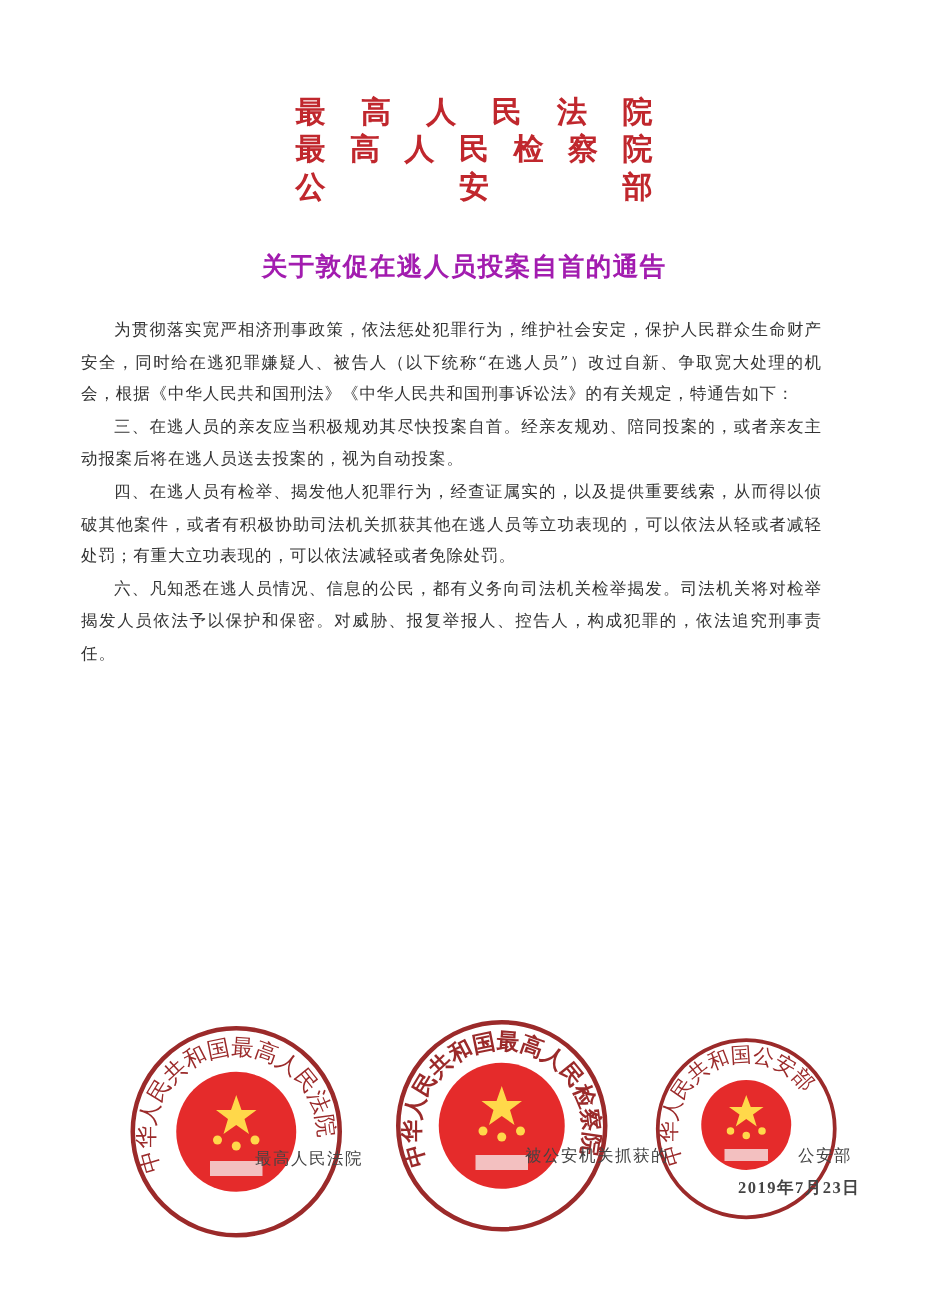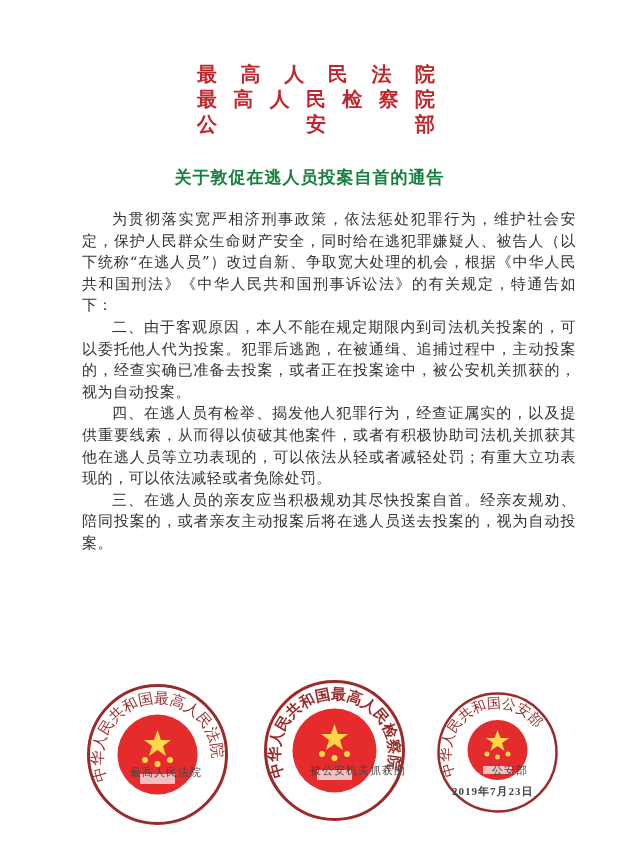--- a/index.html
+++ b/index.html
@@ -10,35 +10,36 @@
   }
   .org-header {
     position: absolute; left: 196px; top: 62px; width: 240px;
     color: #c0272d; font-family: "DejaVu Serif", serif; font-weight: bold;
     font-size: 20px; line-height: 25px;
   }
   .org-line { display: flex; justify-content: space-between; height: 25px; }
   .org-line span { display: inline-block; width: 22px; text-align: center; }
   .doc-title {
     position: absolute; left: 0; right: 0; top: 166px; text-align: center;
-    font-size: 17px; font-weight: bold; color: #15803d; letter-spacing: 1px;
+    font-size: 17px; font-weight: bold; color: #a21caf; letter-spacing: 1px;
     font-family: "DejaVu Sans", sans-serif;
   }
   .doc-body {
-    position: absolute; left: 82px; top: 209px; width: 494px;
-    font-size: 15px; line-height: 21.6px; color: #333;
+    position: absolute; left: 54px; top: 209px; width: 494px;
+    font-size: 11px; line-height: 21.6px; color: #333;
     text-align: justify; letter-spacing: 0.6px;
   }
   .doc-body p { margin: 0; text-indent: 2em; }
   .seals { position: absolute; left: 0; top: 660px; width: 619px; height: 160px; }
   .seal { position: absolute; }
   .seal svg { display: block; }
   .sign-text {
     position: absolute; font-size: 11px; color: #444; letter-spacing: 1px;
     font-family: "Liberation Serif", serif;
+    margin-left: 40px;
   }
 </style>
 </head>
 <body>
 
 <div class="org-header">
   <div class="org-line">
     <span>最</span>
     <span>高</span>
     <span>人</span>
@@ -59,23 +60,23 @@
     <span>公</span>
     <span>安</span>
     <span>部</span>
   </div>
 </div>
 
 <div class="doc-title">关于敦促在逃人员投案自首的通告</div>
 
 <div class="doc-body">
   <p>为贯彻落实宽严相济刑事政策，依法惩处犯罪行为，维护社会安定，保护人民群众生命财产安全，同时给在逃犯罪嫌疑人、被告人（以下统称“在逃人员”）改过自新、争取宽大处理的机会，根据《中华人民共和国刑法》《中华人民共和国刑事诉讼法》的有关规定，特通告如下：</p>
-  <p>二、由于客观原因，本人不能在规定期限内到司法机关投案的，可以委托他人代为投案。犯罪后逃跑，在被通缉、追捕过程中，主动投案的，经查实确已准备去投案，或者正在投案途中，被公安机关抓获的，视为自动投案。</p>
+  <p>三、在逃人员的亲友应当积极规劝其尽快投案自首。经亲友规劝、陪同投案的，或者亲友主动报案后将在逃人员送去投案的，视为自动投案。</p>
   <p>四、在逃人员有检举、揭发他人犯罪行为，经查证属实的，以及提供重要线索，从而得以侦破其他案件，或者有积极协助司法机关抓获其他在逃人员等立功表现的，可以依法从轻或者减轻处罚；有重大立功表现的，可以依法减轻或者免除处罚。</p>
-  <p>三、在逃人员的亲友应当积极规劝其尽快投案自首。经亲友规劝、陪同投案的，或者亲友主动报案后将在逃人员送去投案的，视为自动投案。</p>
+  <p>六、凡知悉在逃人员情况、信息的公民，都有义务向司法机关检举揭发。司法机关将对检举揭发人员依法予以保护和保密。对威胁、报复举报人、控告人，构成犯罪的，依法追究刑事责任。</p>
 </div>
 
 <div class="seals">
 
   <div class="seal" style="left:85px; top:22px;">
     <svg width="145" height="145" viewBox="0 0 145 145">
       <defs>
           <path id="arc1" d="M 22 98 A 55 55 0 1 1 123 98"></path>
         </defs>
       <circle cx="72.5" cy="72.5" r="69" fill="none" stroke="#9b2a2a" stroke-width="3"></circle>

